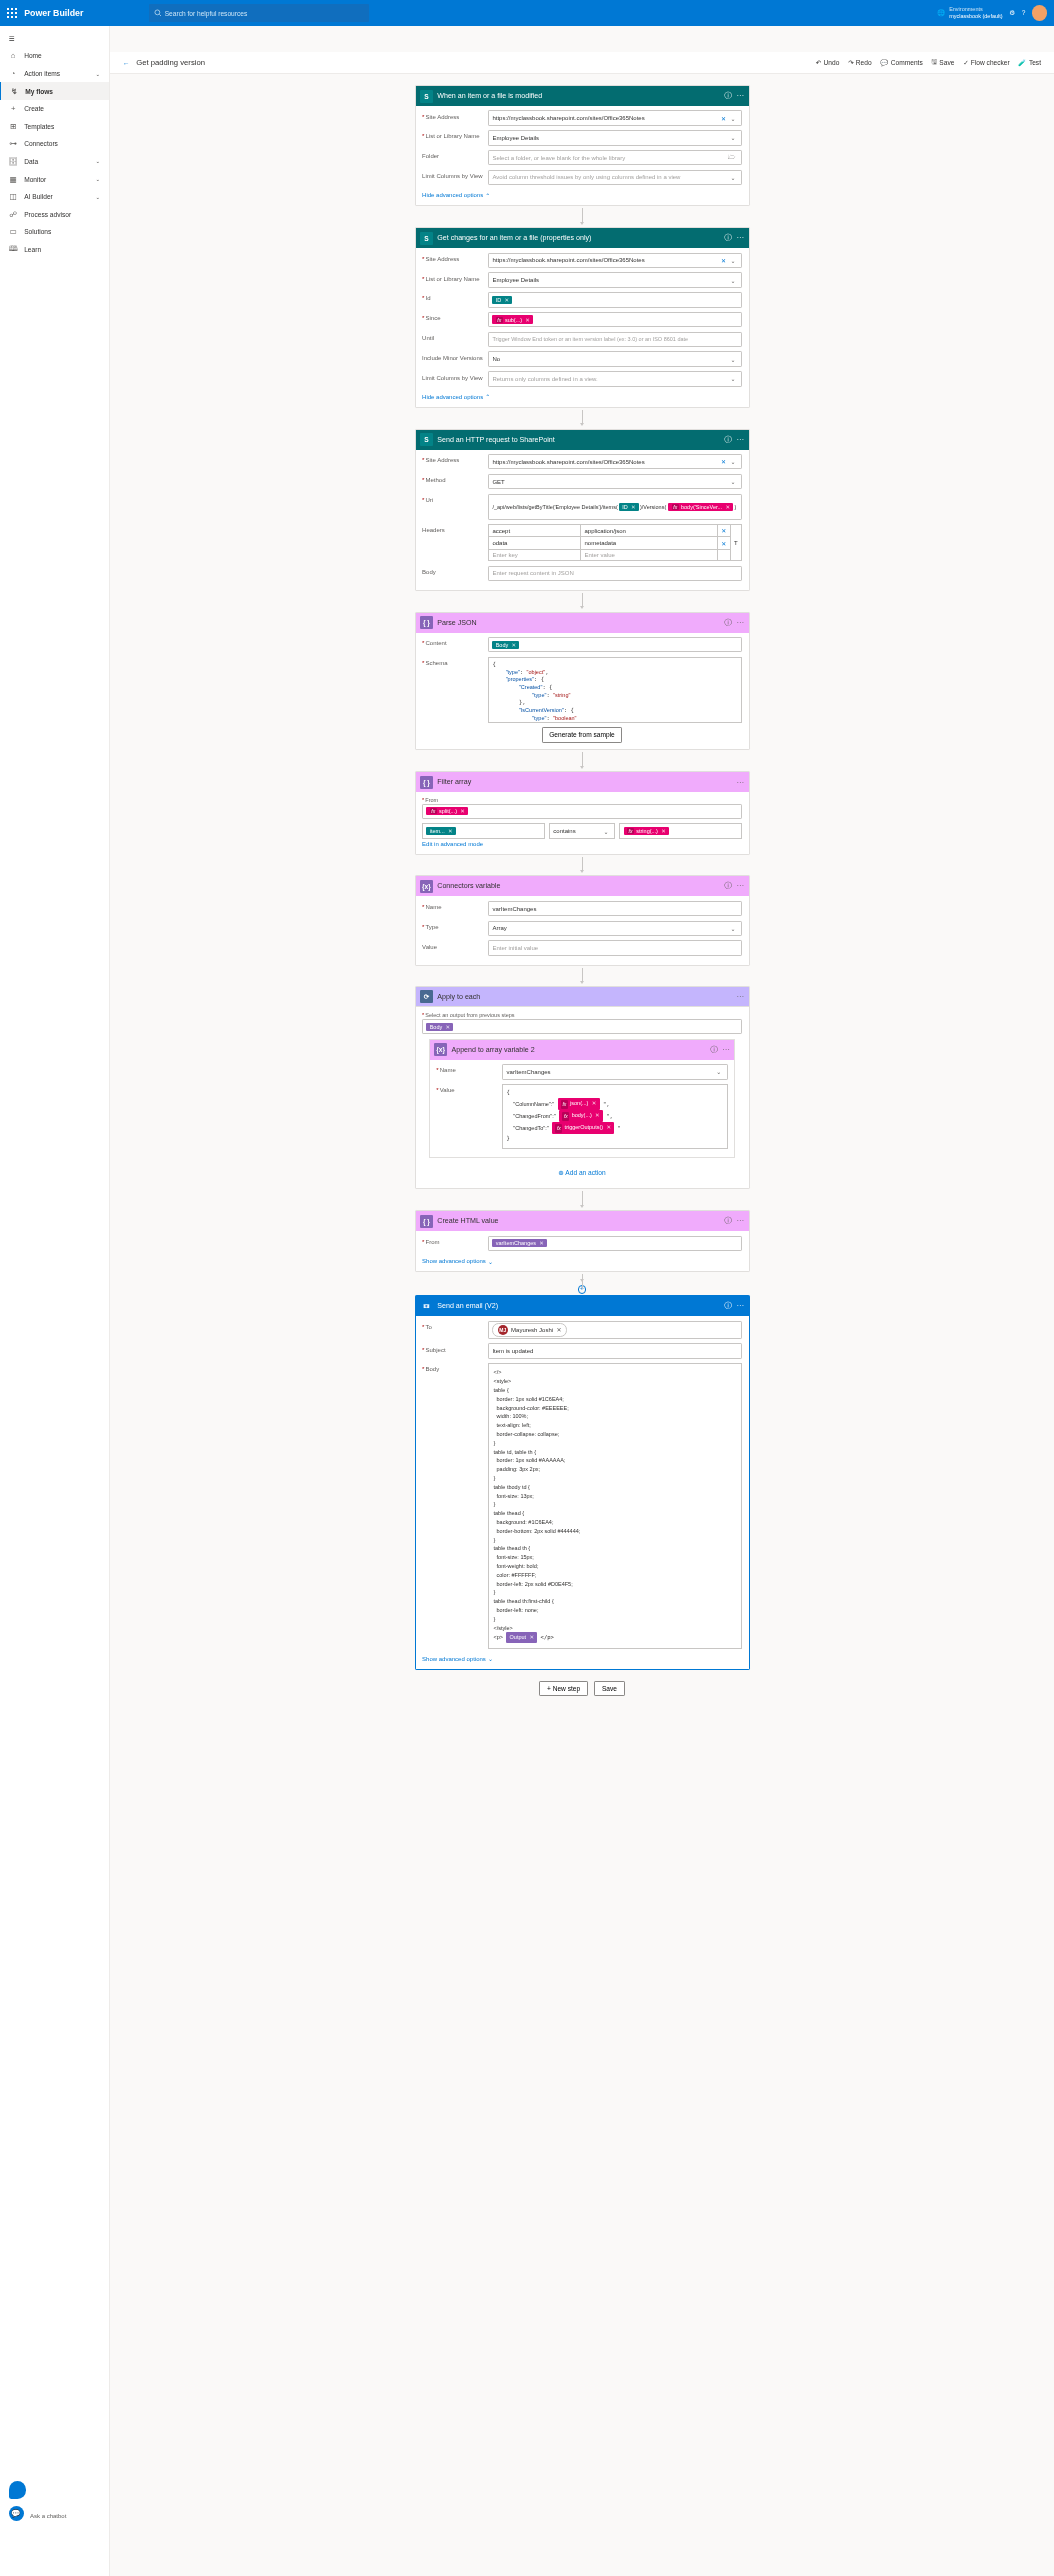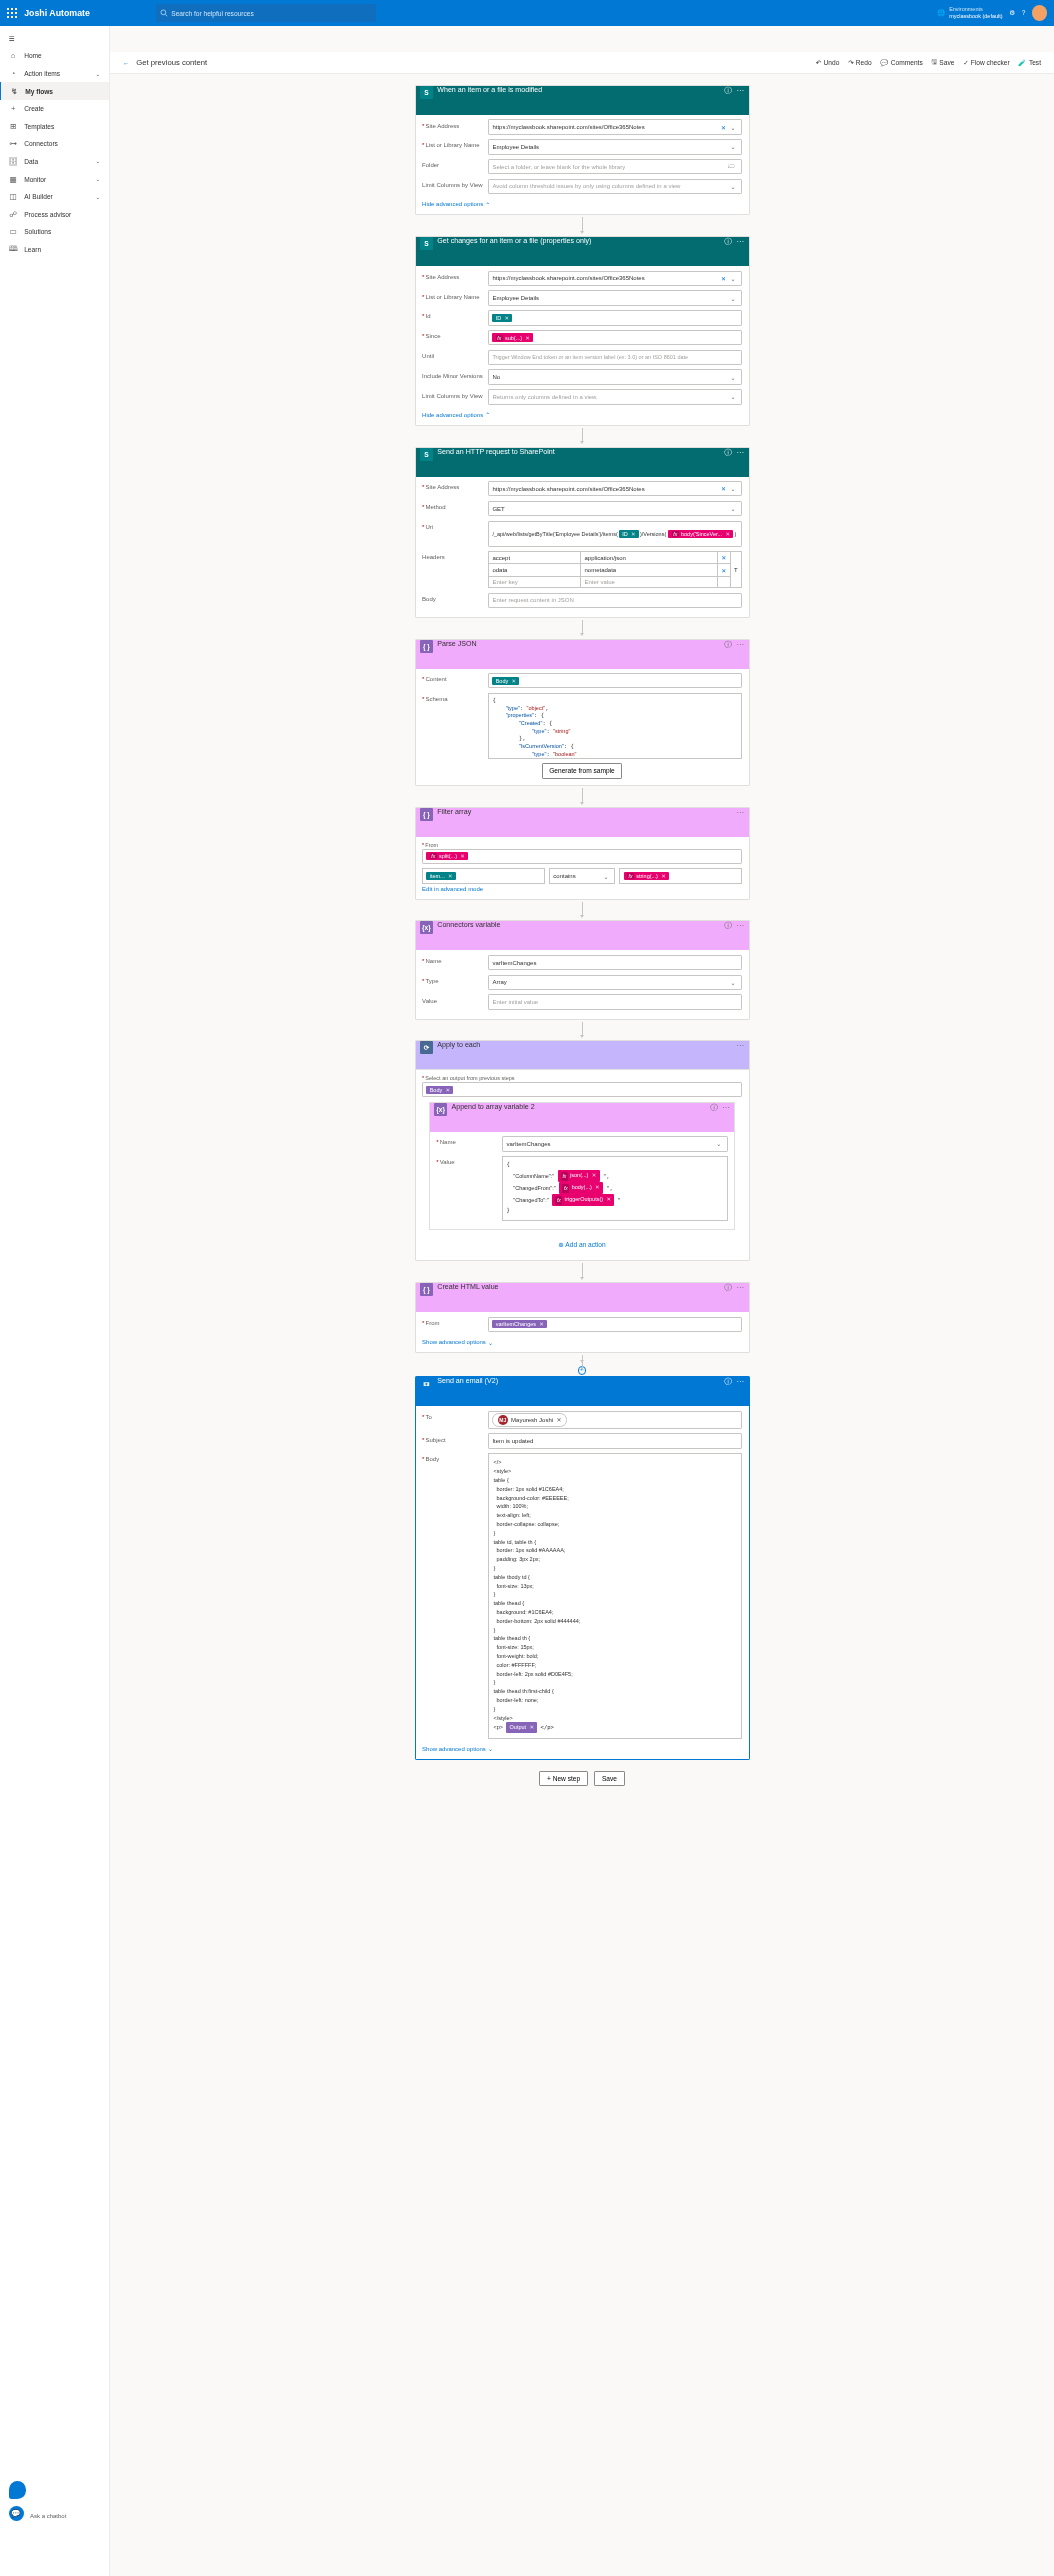--- a/index.html
+++ b/index.html
@@ -24,21 +24,21 @@
 .chatbot2{position:fixed;left:8.8px;bottom:55px;width:15.4px;height:15.4px;border-radius:50%;background:#0078d4;display:flex;align-items:center;justify-content:center;color:#fff;font-size:7.7px}
 .ask-chat{position:fixed;left:30px;bottom:57px;font-size:6px;color:#605e5c}
 .main{margin-left:110px;padding-top:26px}
 .cmdbar{height:22px;background:#fff;border-bottom:0.5px solid #edebe9;display:flex;align-items:center;padding:0 13px}
 .back-arrow{color:#0078d4;margin-right:6.6px;cursor:pointer}
 .flow-title{font-size:7.7px}
 .cmd-right{margin-left:auto;display:flex;gap:8.8px;font-size:6.6px;color:#323130}
 .cmd-item{display:flex;align-items:center;gap:2.2px;cursor:pointer}
 .canvas{padding:11px 0 33px;display:flex;flex-direction:column;align-items:center}
 .card{width:335px;background:#fff;border:0.5px solid #e1dfdd;border-radius:1.1px;margin-bottom:0}
-.card-header{height:29px;display:flex;padding:0 4.4px;gap:4.4px;color:#fff}
+.card-header{height:20px;display:flex;align-items:center;padding:0 4.4px;gap:4.4px;color:#fff}
 .sp-header{background:#036c70}
 .purple-light{background:#f0abfc;color:#323130}
 .o365-header{background:#0078d4}
 .grey-header{background:#c4b5fd;color:#323130;border-bottom:0.5px solid #e1dfdd}
 .step-icon{width:13px;height:13px;background:rgba(255,255,255,.2);border-radius:1.1px;display:flex;align-items:center;justify-content:center;font-size:6.6px;font-weight:bold}
 .step-icon.sp{background:#038387}
 .step-icon.purple{background:#8764b8;color:#fff}
 .step-icon.grey{background:#486991;color:#fff}
 .step-icon.outlook{background:#0078d4;color:#fff;font-size:5.5px}
 .step-title{flex:1;font-size:7.1px}
@@ -88,21 +88,21 @@
       <span></span>
       <span></span>
       <span></span>
       <span></span>
       <span></span>
       <span></span>
       <span></span>
       <span></span>
       <span></span>
     </div>
-  <div class="brand">Joshi Automate</div>
+  <div class="brand">Power Builder</div>
   <div class="search">
     <svg width="7.7" height="7.7" viewBox="0 0 16 16" fill="none">
         <circle cx="7" cy="7" r="5" stroke="#cde6f7" stroke-width="1.5"></circle>
         <line x1="11" y1="11" x2="15" y2="15" stroke="#cde6f7" stroke-width="1.5"></line>
       </svg>
     <span>Search for helpful resources</span>
   </div>
   <div class="top-right">
     <div style="display:flex;align-items:center;gap:3.3px">
       <span>🌐</span>
@@ -172,21 +172,21 @@
       <span>Learn</span>
     </div>
 </div>
 <div class="chatbot-bubble"></div>
 <div class="chatbot2">💬</div>
 <div class="ask-chat">Ask a chatbot</div>
 
 <div class="main">
   <div class="cmdbar">
     <span class="back-arrow">←</span>
-    <span class="flow-title">Get previous content</span>
+    <span class="flow-title">Get padding version</span>
     <div class="cmd-right">
       <span class="cmd-item">↶ <span>Undo</span></span>
       <span class="cmd-item">↷ <span>Redo</span></span>
       <span class="cmd-item">💬 <span>Comments</span></span>
       <span class="cmd-item">🖫 <span>Save</span></span>
       <span class="cmd-item">✓ <span>Flow checker</span></span>
       <span class="cmd-item">🧪 <span>Test</span></span>
     </div>
   </div>
 

